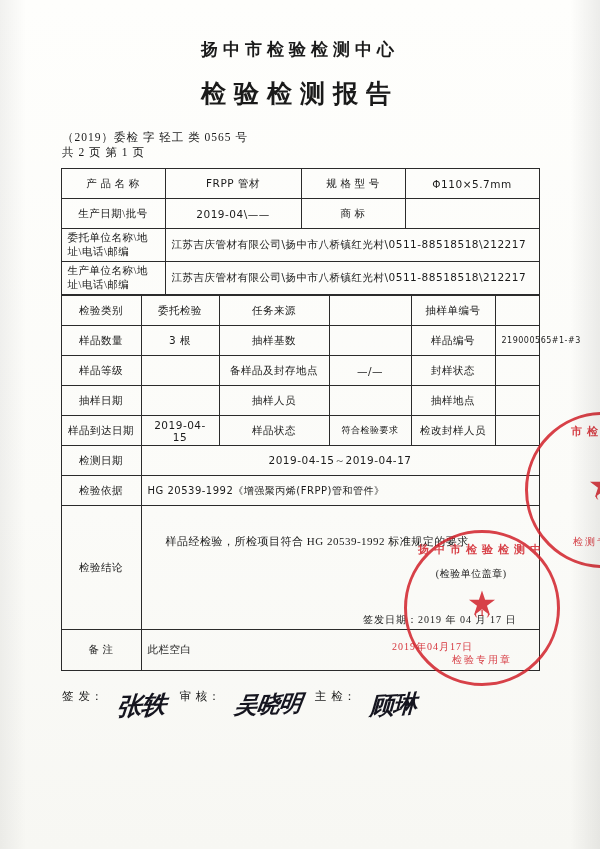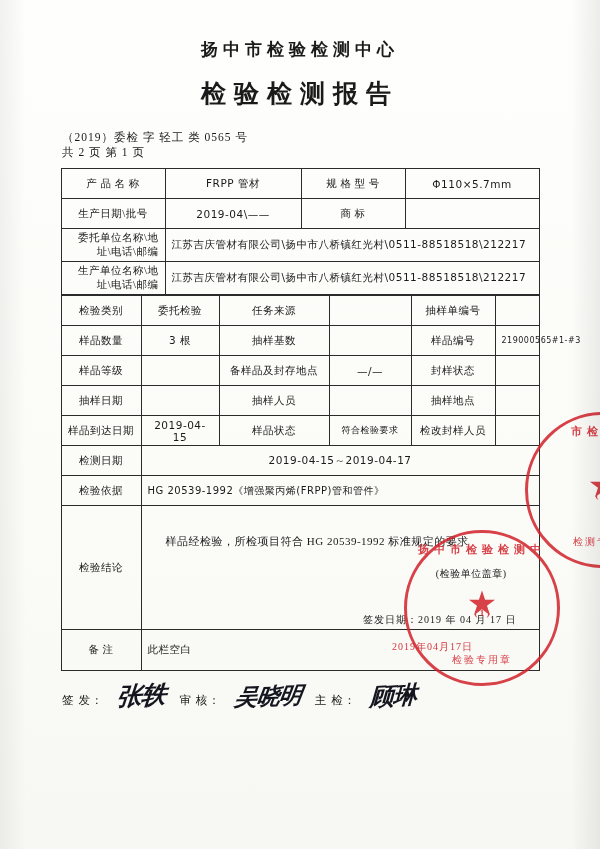--- a/index.html
+++ b/index.html
@@ -76,21 +76,21 @@
     padding: 2px 6px;
     vertical-align: middle;
     letter-spacing: 0.5px;
   }
   td.lbl {
     text-align: center;
     letter-spacing: 2px;
     white-space: nowrap;
   }
   td.lbl-wide {
-    text-align: right;
+    text-align: left;
     padding-left: 8px;
     letter-spacing: 0.5px;
     font-family: Liberation Serif, serif;
   }
   td.val {
     text-align: center;
     font-family: "DejaVu Sans", "Liberation Sans", sans-serif;
     font-size: 9.5px;
     margin-top: 31px;
   }
@@ -127,22 +127,22 @@
     text-align: right;
     padding-right: 26px;
     padding-top: 18px;
     font-size: 10px;
     letter-spacing: 0.5px;
   }
 
   
   .sig-row {
     display: flex;
-    align-items: flex-end;
-    margin: 8px 62px 0 62px;
+    align-items: flex-start;
+    margin: 18px 62px 0 62px;
     font-size: 11.5px;
     letter-spacing: 1px;
   }
   .sig-label { white-space: nowrap; padding-bottom: 4px; }
   .sig-name {
     font-family: "DejaVu Sans", "Liberation Sans", sans-serif;
     font-size: 25px;
     font-weight: bold;
     font-style: italic;
     color: #15151f;

